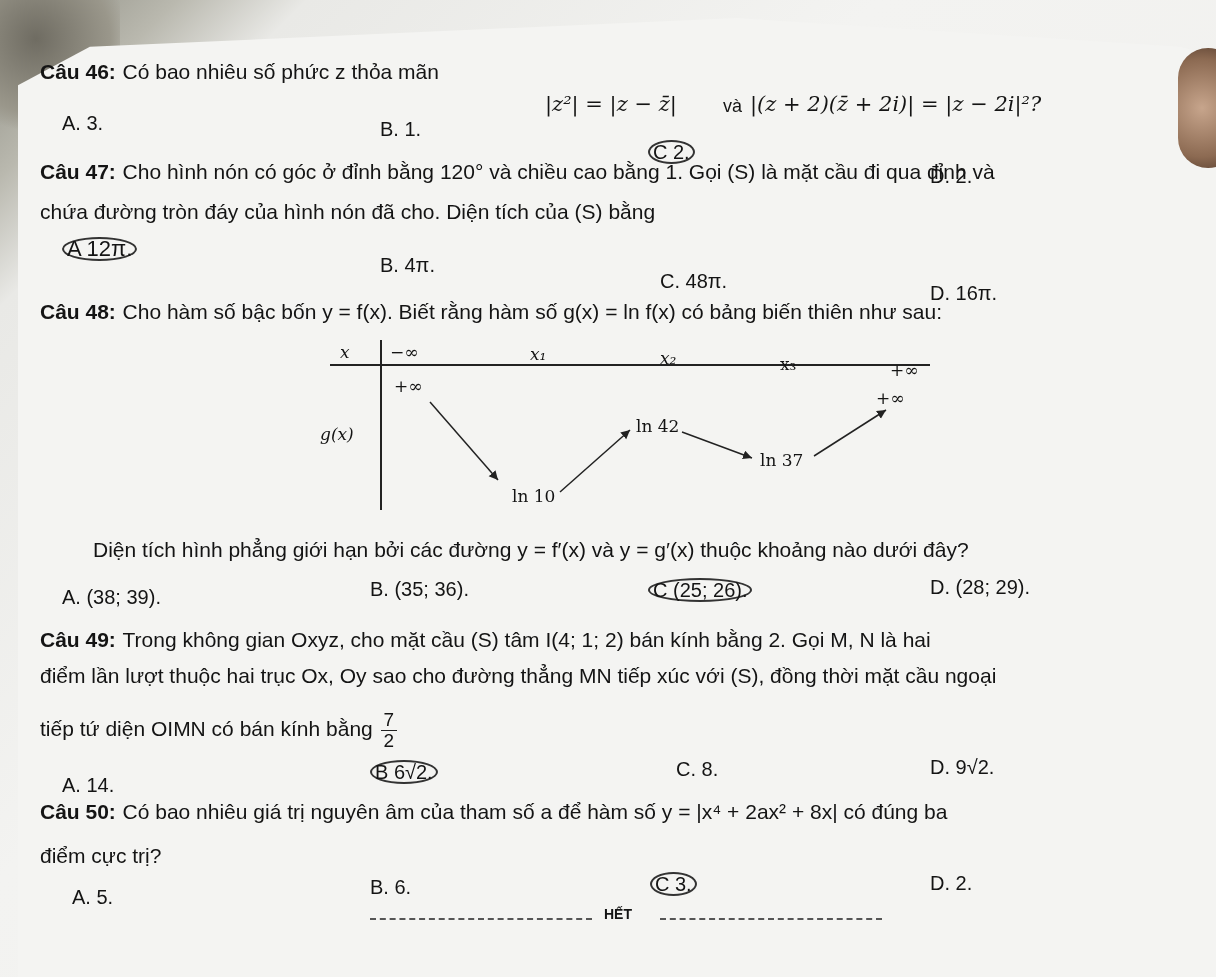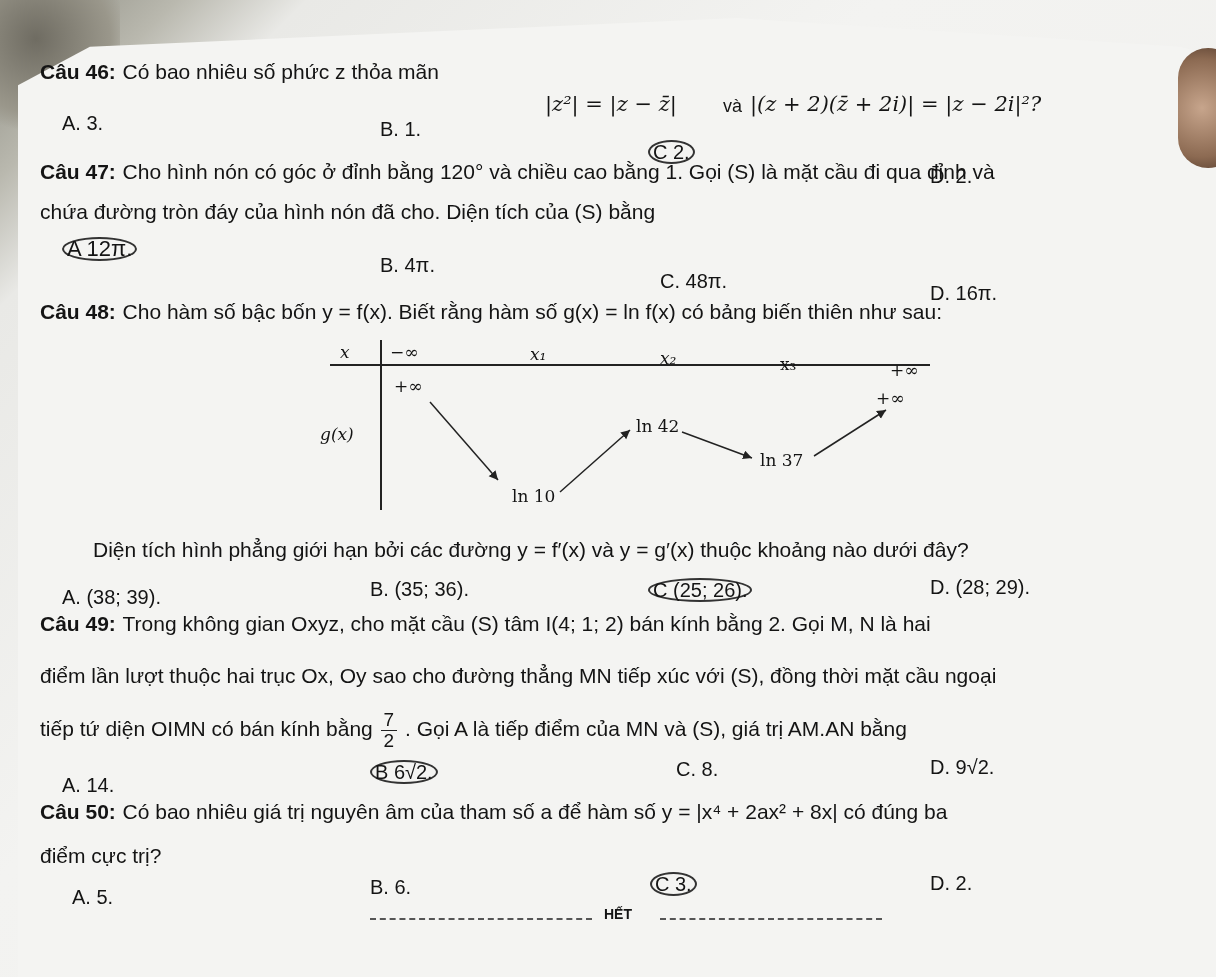--- a/index.html
+++ b/index.html
@@ -92,32 +92,31 @@
     <line x1="494" y1="116" x2="566" y2="70" stroke="#222" stroke-width="1.5" marker-end="url(#ah)"></line>
   </svg>
 </div>
 
 <div class="line q" style="left:62px;top:538px;margin-left:31px;">Diện tích hình phẳng giới hạn bởi các đường y = f′(x) và y = g′(x) thuộc khoảng nào dưới đây?</div>
 <div class="opt" style="left:62px;top:586px;">A. (38; 39).</div>
 <div class="opt" style="left:370px;top:578px;">B. (35; 36).</div>
 <div class="opt" style="left:648px;top:578px;"><span class="circled">C (25; 26).</span></div>
 <div class="opt" style="left:930px;top:576px;">D. (28; 29).</div>
 
-<div class="line" style="left:40px;top:612px;text-align:center;">
+<div class="line" style="left:40px;top:628px;text-align:center;">
   <span class="bold">Câu 49:</span>
   <span class="q">Trong không gian Oxyz, cho mặt cầu (S) tâm I(4; 1; 2) bán kính bằng 2. Gọi M, N là hai</span>
 </div>
 <div class="line q" style="left:40px;top:664px;">điểm lần lượt thuộc hai trục Ox, Oy sao cho đường thẳng MN tiếp xúc với (S), đồng thời mặt cầu ngoại</div>
 <div class="line q" style="left:40px;top:710px;">
   <span>tiếp tứ diện OIMN có bán kính bằng</span>
   <span style="display:inline-flex;flex-direction:column;align-items:center;vertical-align:middle;font-size:19px;line-height:20px;margin:0 2px;">
     <span style="border-bottom:1.5px solid #222;padding:0 3px;">7</span>
     <span>2</span>
   </span>
-  <span>. Gọi A là tiếp điểm của MN và (S), giá trị AM.AN bằng</span>
 </div>
 <div class="opt" style="left:62px;top:774px;">A. 14.</div>
 <div class="opt" style="left:370px;top:760px;"><span class="circled">B 6√2.</span></div>
 <div class="opt" style="left:676px;top:758px;">C. 8.</div>
 <div class="opt" style="left:930px;top:756px;">D. 9√2.</div>
 
 <div class="line" style="left:40px;top:800px;">
   <span class="bold">Câu 50:</span>
   <span class="q">Có bao nhiêu giá trị nguyên âm của tham số a để hàm số y = |x⁴ + 2ax² + 8x| có đúng ba</span>
 </div>

